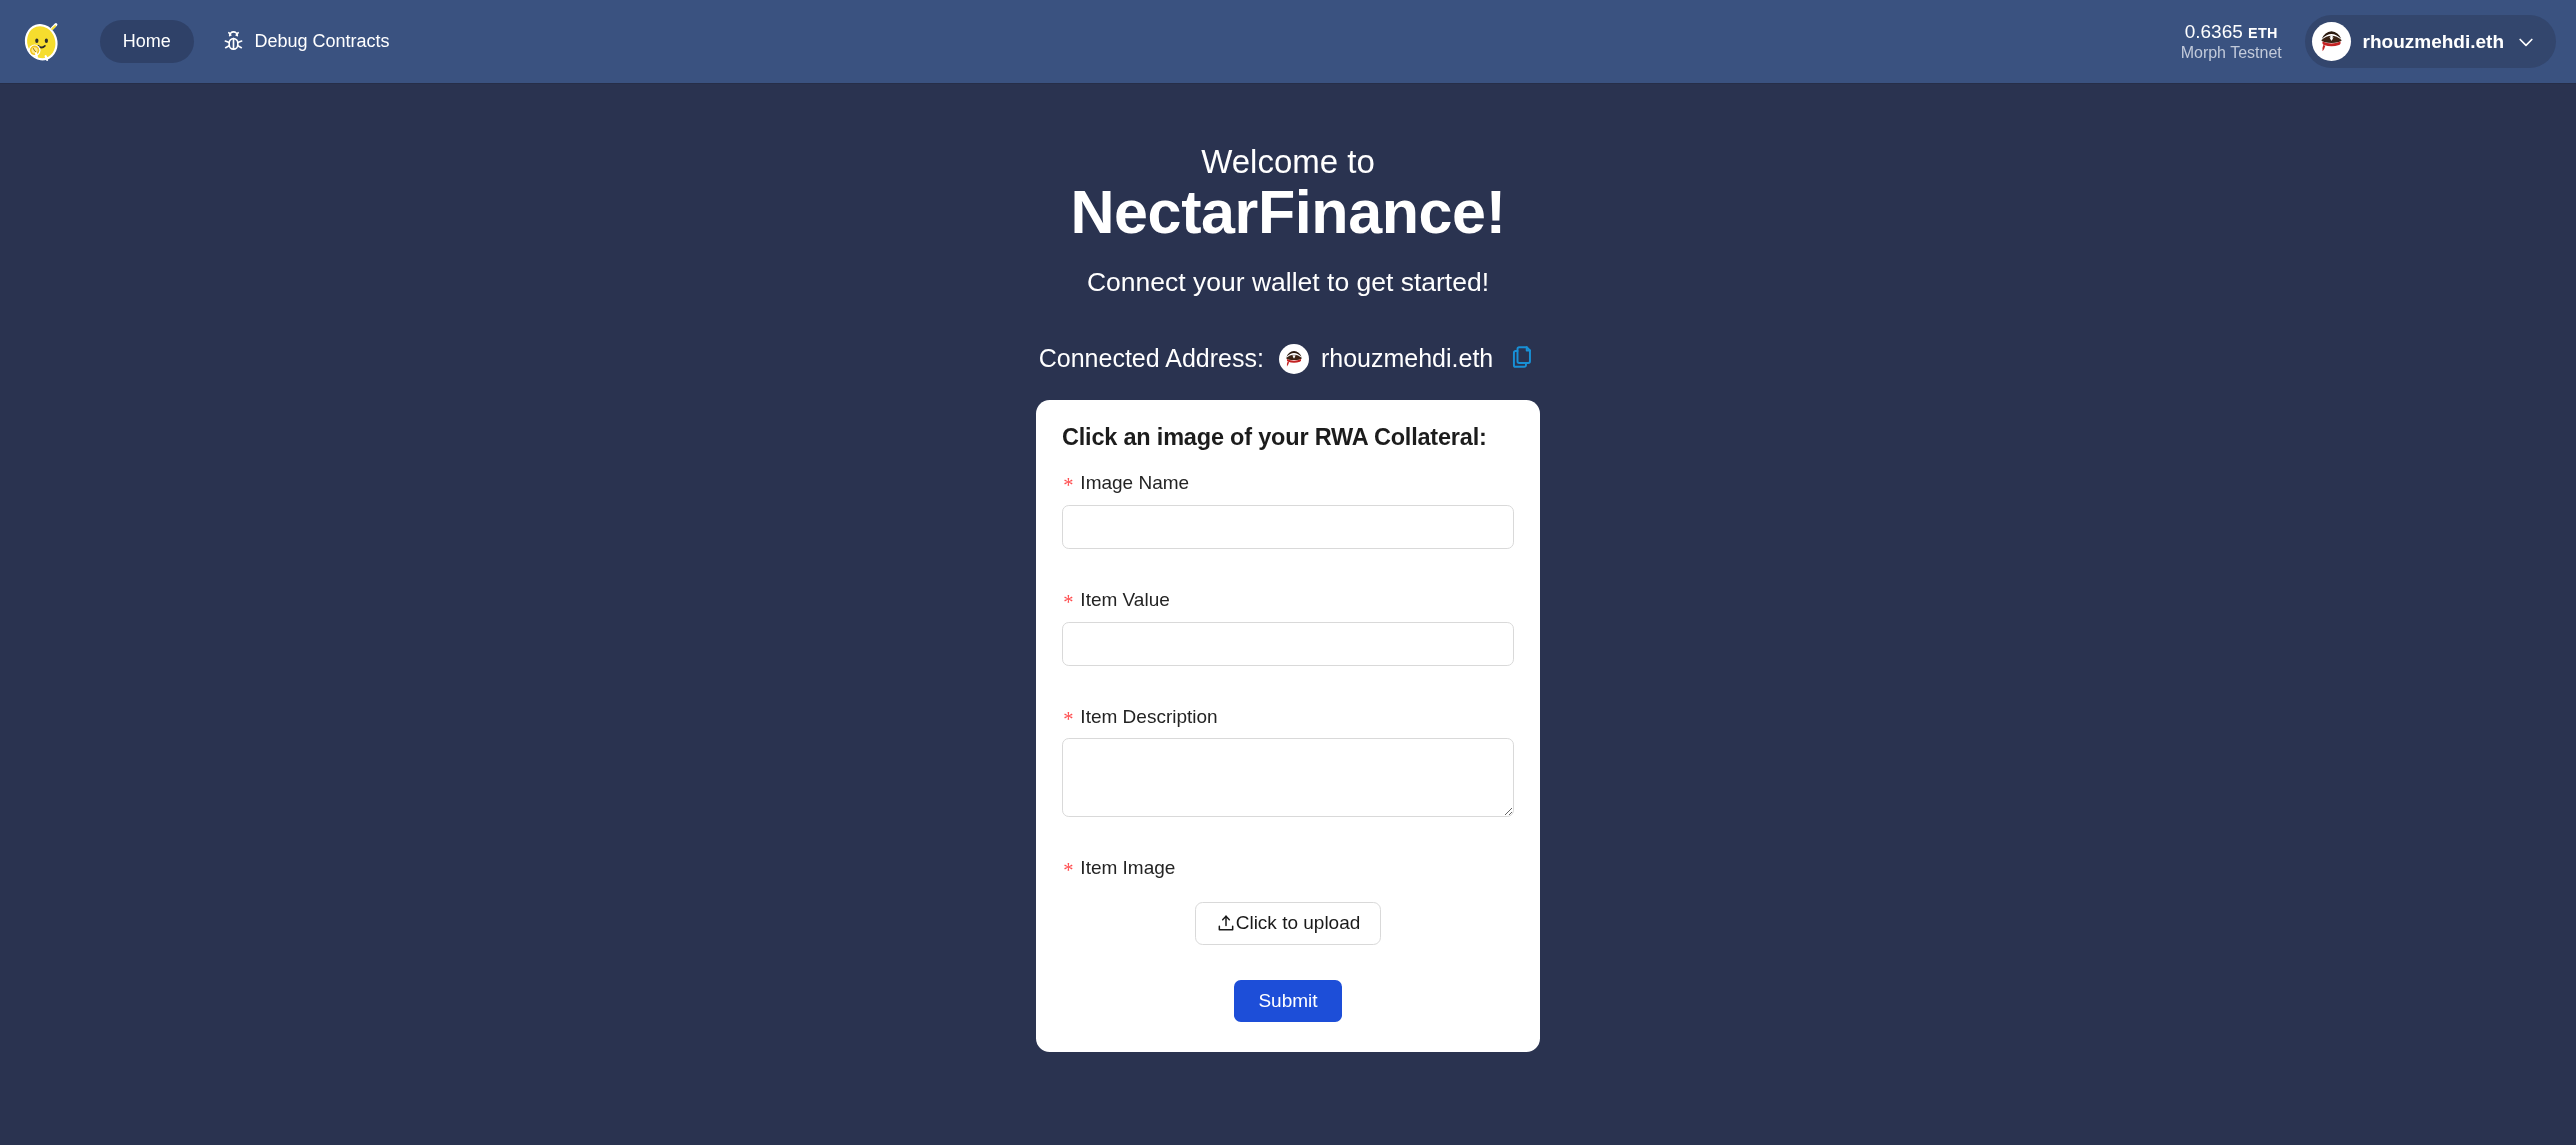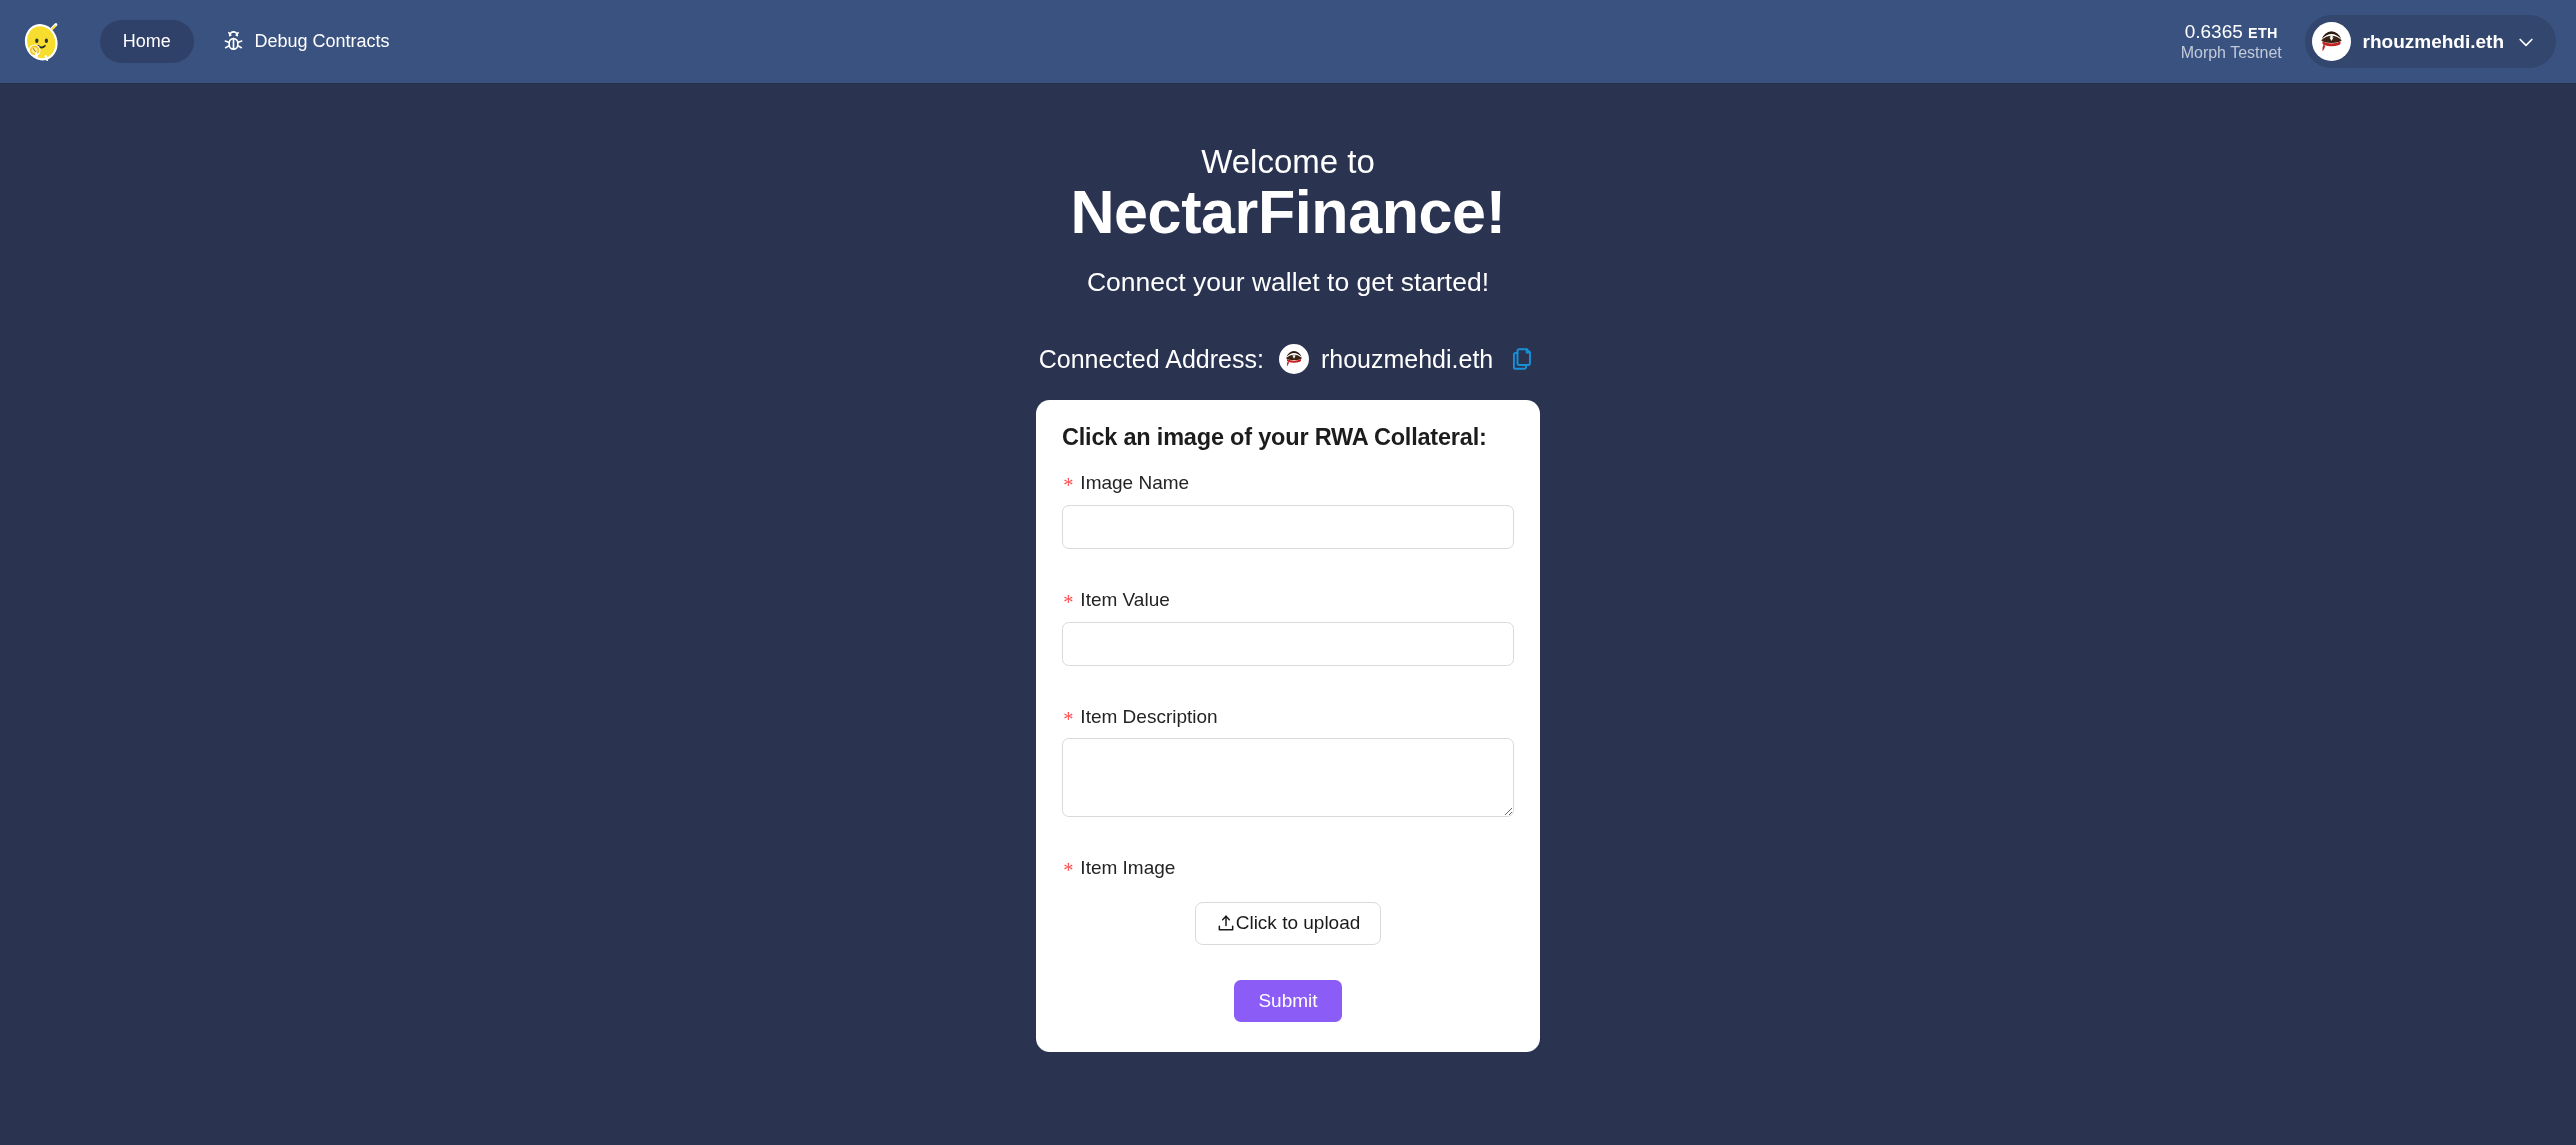--- a/index.html
+++ b/index.html
@@ -135,21 +135,20 @@
   .welcome-tag {
     margin-top: 23px;
     font-size: 26.5px;
     color: #ffffff;
     text-align: center;
   }
 
   .addr-row {
     margin-top: 46px;
     display: flex;
-    align-items: center;
     gap: 12px;
     font-size: 25px;
     color: #ffffff;
   }
   .addr-label { font-size: 25px; }
   .addr-avatar {
     width: 30px; height: 30px; border-radius: 50%;
     background: #fff; display: flex; align-items: center; justify-content: center;
     overflow: hidden; flex: 0 0 30px;
     margin-left: 3px;
@@ -236,21 +235,21 @@
     font-size: 19px;
     color: #1a1a1a;
     font-family: "Liberation Sans", sans-serif;
     cursor: pointer;
     line-height: 1.2;
   }
   .upload-icon { width: 20px; height: 20px; display: block; flex: 0 0 20px; }
 
   .submit-wrap { display: flex; justify-content: center; margin-top: 35px; }
   .submit-btn {
-    background: #8b5cf6;
+    background: #1d4ed8;
     color: #ffffff;
     border: none;
     border-radius: 6.8px;
     font-size: 19px;
     font-family: "Liberation Sans", sans-serif;
     padding: 10px 24px;
     cursor: pointer;
     line-height: 1.2;
   }
 </style>

